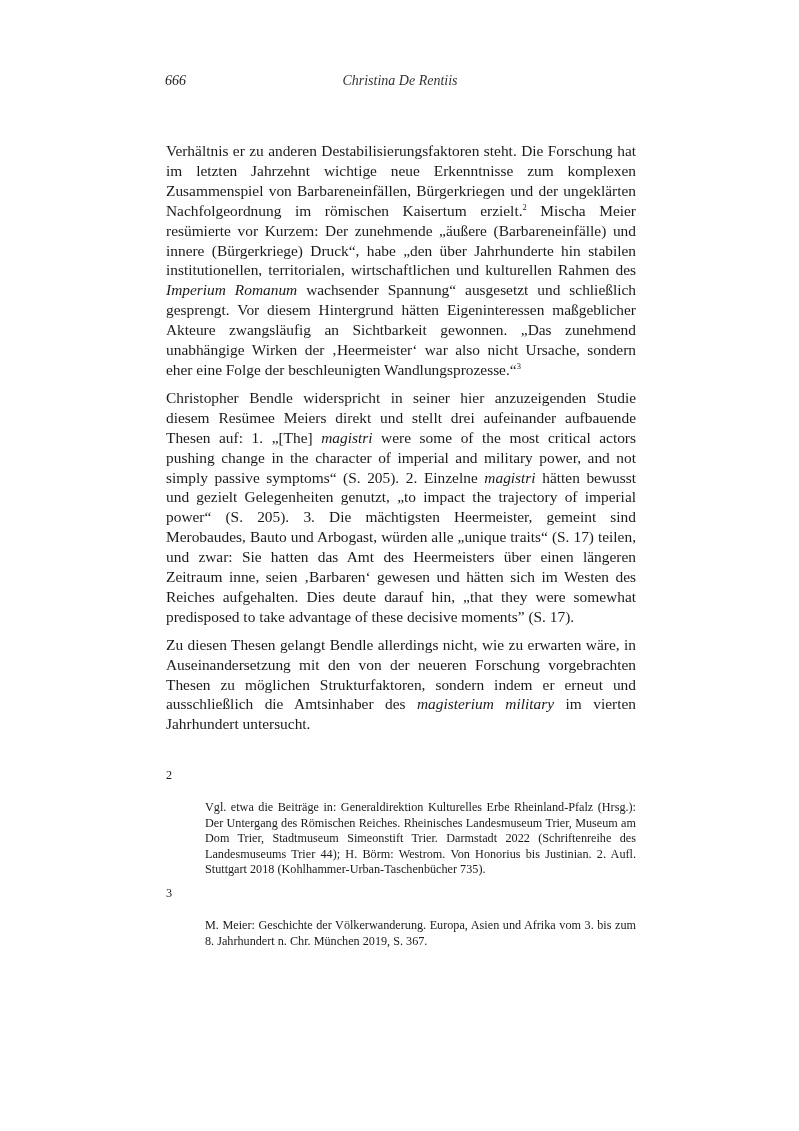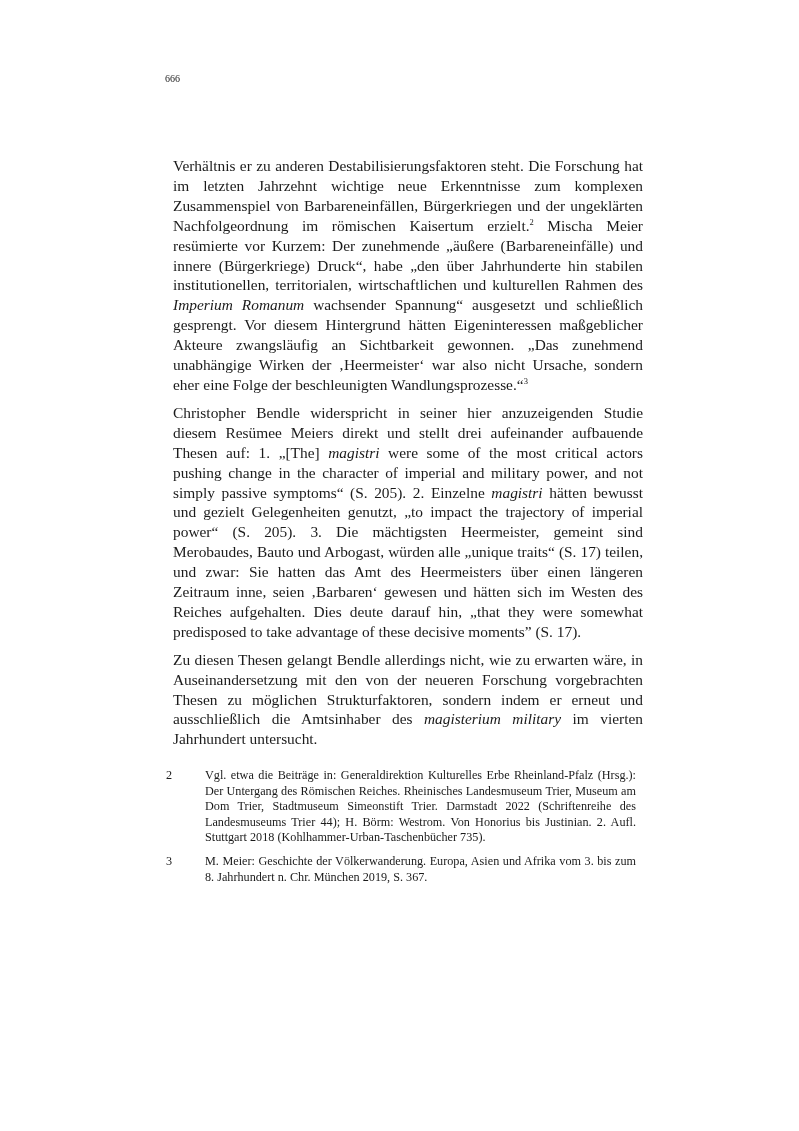--- a/index.html
+++ b/index.html
@@ -1,34 +1,35 @@
 <!DOCTYPE html>
 <html><head>
 <meta charset="utf-8">
 <style>
   html, body { margin: 0; padding: 0; background: #ffffff; }
   body { width: 799px; height: 1131px; position: relative; overflow: hidden;
          font-family: "Liberation Serif", "DejaVu Serif", serif; color: #1a1a1a; }
-  .header { position: absolute; top: 73px; left: 165px; width: 470px; height: 18px; font-size: 10px; }
+  .header { position: absolute; top: 73px; left: 165px; width: 470px; height: 18px; font-size: 14px; font-style: italic; }
   .page-num { position: absolute; left: 0; top: 0; }
   .running-head { position: absolute; left: 0; right: 0; text-align: center; top: 0; color: #333; }
-  .body { position: absolute; top: 156px; left: 166px; width: 470px; font-size: 15.4px; line-height: 19.9px; text-align: justify; hyphens: manual; margin-left: 7px; }
+  .body { position: absolute; top: 141px; left: 166px; width: 470px; font-size: 15.4px; line-height: 19.9px; text-align: justify; hyphens: manual; }
   .body p { margin: 0 0 8px 0; }
   sup { font-size: 8.5px; line-height: 0; vertical-align: 6px; }
   i { font-style: italic; }
   .footnotes { position: absolute; top: 768px; left: 166px; width: 470px; font-size: 12.2px; line-height: 15.6px; }
   .fn { display: flex; margin-bottom: 8px; }
   .fn-num { width: 39px; flex: 0 0 39px; }
-  .fn-text { flex: 1; text-align: justify; }
+  .fn-text { flex: 1; text-align: justify; margin-top: 32px; }
 </style>
 </head>
 <body>
 
 <div class="header">
   <span class="page-num">666</span>
+  <span class="running-head">Christina De Rentiis</span>
 </div>
 
 <div class="body">
   <p>
     <span>Verhältnis er zu anderen Destabilisierungsfaktoren steht. Die Forschung hat im letzten Jahrzehnt wichtige neue Erkenntnisse zum komplexen Zusammenspiel von Barbareneinfällen, Bürgerkriegen und der ungeklärten Nachfolgeordnung im römischen Kaisertum erzielt.</span><sup>2</sup><span> Mischa Meier resümierte vor Kurzem: Der zunehmende „äußere (Barbareneinfälle) und innere (Bürgerkriege) Druck“, habe „den über Jahrhunderte hin stabilen institutionellen, territorialen, wirtschaftlichen und kulturellen Rahmen des </span><i>Imperium Romanum</i><span> wachsender Spannung“ ausgesetzt und schließlich gesprengt. Vor diesem Hintergrund hätten Eigeninteressen maßgeblicher Akteure zwangsläufig an Sichtbarkeit gewonnen. „Das zunehmend unabhängige Wirken der ‚Heermeister‘ war also nicht Ursache, sondern eher eine Folge der beschleunigten Wandlungsprozesse.“</span><sup>3</sup>
   </p>
   <p>
     <span>Christopher Bendle widerspricht in seiner hier anzuzeigenden Studie diesem Resümee Meiers direkt und stellt drei aufeinander aufbauende Thesen auf: 1. „[The] </span><i>magistri</i><span> were some of the most critical actors pushing change in the character of imperial and military power, and not simply passive symptoms“ (S. 205). 2. Einzelne </span><i>magistri</i><span> hätten bewusst und gezielt Gelegenheiten genutzt, „to impact the trajectory of imperial power“ (S. 205). 3. Die mächtigsten Heermeister, gemeint sind Merobaudes, Bauto und Arbogast, würden alle „unique traits“ (S. 17) teilen, und zwar: Sie hatten das Amt des Heermeisters über einen längeren Zeitraum inne, seien ‚Barbaren‘ gewesen und hätten sich im Westen des Reiches aufgehalten. Dies deute darauf hin, „that they were somewhat predisposed to take advantage of these decisive moments” (S. 17).</span>
   </p>
   <p>

